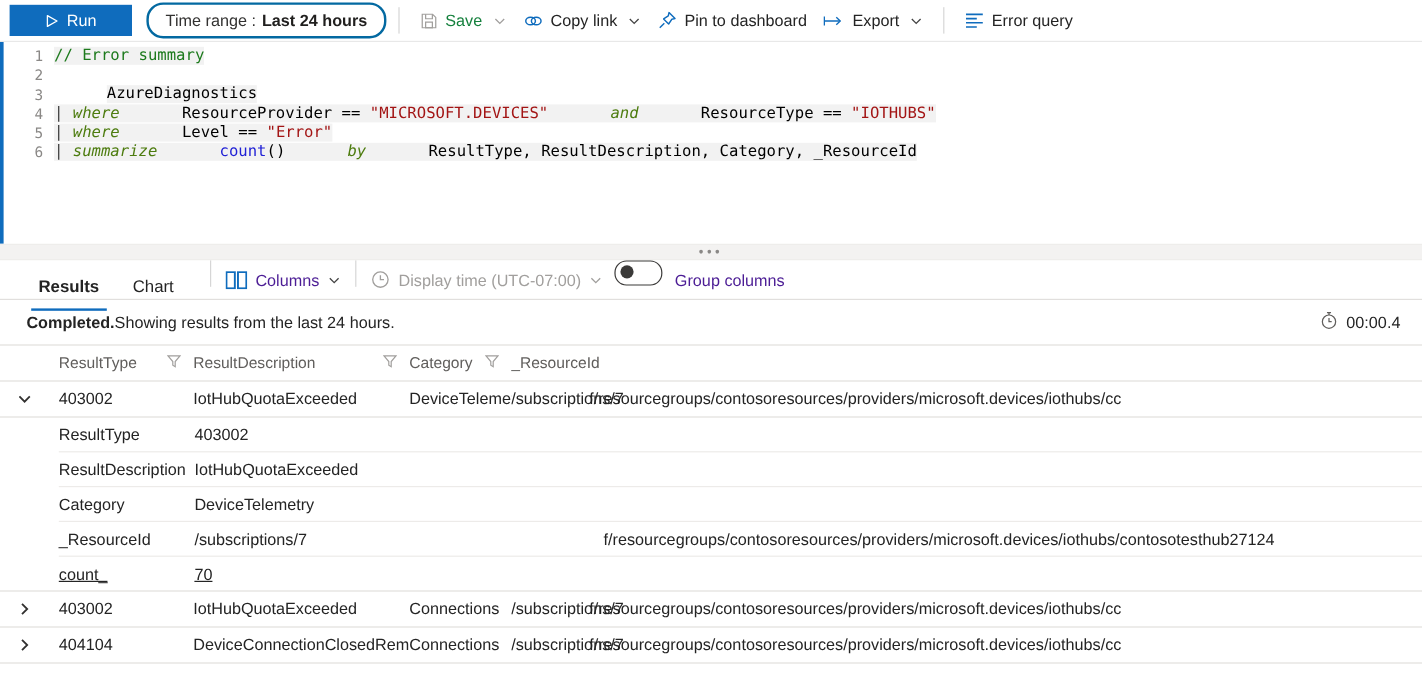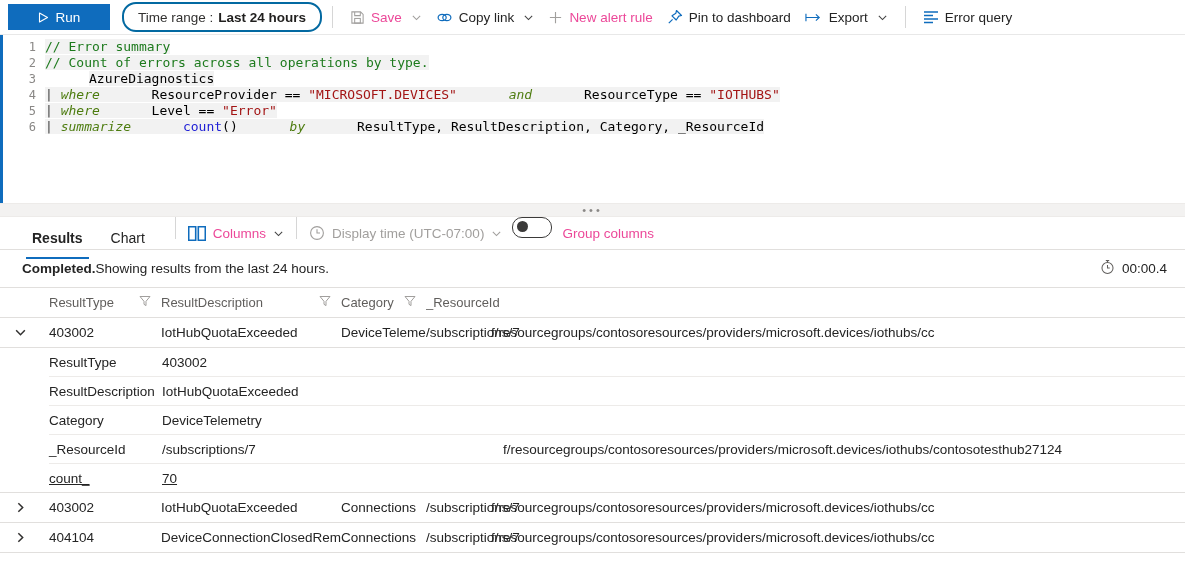--- a/index.html
+++ b/index.html
@@ -73,21 +73,21 @@
     display: flex;
     align-items: center;
     gap: 6px;
     height: 30px;
     padding: 0 7px;
     font-size: 13.5px;
     color: #242424;
     cursor: pointer;
     white-space: nowrap;
   }
-  .tb-item.disabled { color: #ec4899; cursor: default; }
+  .tb-item.disabled { color: #15803d; cursor: default; }
   .tb-item .chev { margin-left: 3px; }
   .tb-item svg { display:block; flex:none; }
 
   
   .editor {
     position: relative;
     height: 168px;
     background: #ffffff;
     border-left: 3px solid #0f6cbd;
     box-sizing: border-box;
@@ -172,21 +172,21 @@
     height: 22px;
     background: #d6d6d6;
     margin: 0 12px;
     flex: none;
   }
   .rt-item {
     display: flex;
     align-items: center;
     gap: 7px;
     font-size: 13.5px;
-    color: #ec4899;
+    color: #4c1d95;
     cursor: pointer;
     white-space: nowrap;
   }
   .rt-item.disabled { color: #a19f9d; }
   .rt-item svg { display:block; flex:none; }
 
   .toggle {
     width: 38px;
     height: 19px;
     border: 1px solid #3b3a39;
@@ -350,28 +350,20 @@
       </svg>
     </span>
     <span>Copy link</span>
     <span class="chev">
       <svg width="11" height="11" viewBox="0 0 12 12">
           <path d="M2 4.2 L6 8.2 L10 4.2" fill="none" stroke="#444" stroke-width="1.2"></path>
         </svg>
     </span>
   </div>
 
-  <div class="tb-item disabled">
-    <span>
-      <svg width="15" height="15" viewBox="0 0 16 16">
-          <path d="M8 2v12M2 8h12" stroke="#a19f9d" stroke-width="1.2"></path>
-        </svg>
-    </span>
-    <span>New alert rule</span>
-  </div>
 
   <div class="tb-item">
     <span>
       <svg width="16" height="16" viewBox="0 0 16 16">
           <path d="M9.5 1.5 L14.5 6.5 L11.8 7.1 L9.2 11 L5 6.8 L8.9 4.2 Z" fill="none" stroke="#0f6cbd" stroke-width="1.2" stroke-linejoin="round"></path>
           <path d="M5.6 10.4 L1.8 14.2" stroke="#0f6cbd" stroke-width="1.2"></path>
         </svg>
     </span>
     <span>Pin to dashboard</span>
   </div>
@@ -403,21 +395,20 @@
   </div>
 </div>
 
 <div class="editor">
   <div class="code-line">
     <span class="gutter">1</span>
     <span class="code-text"><span class="hl tok-comment">// Error summary</span></span>
   </div>
   <div class="code-line">
     <span class="gutter">2</span>
-    <span class="code-text"><span class="hl tok-comment">// Count of errors across all operations by type.</span></span>
   </div>
   <div class="code-line">
     <span class="gutter">3</span>
     <span class="code-text"><span class="hl tok-plain">AzureDiagnostics</span></span>
   </div>
   <div class="code-line">
     <span class="gutter">4</span>
     <span class="code-text"><span class="hl"><span class="tok-pipe">| </span><span class="tok-kw">where</span><span class="tok-plain"> ResourceProvider == </span><span class="tok-str">"MICROSOFT.DEVICES"</span><span class="tok-plain"> </span><span class="tok-kw">and</span><span class="tok-plain"> ResourceType == </span><span class="tok-str">"IOTHUBS"</span></span></span>
   </div>
   <div class="code-line">

